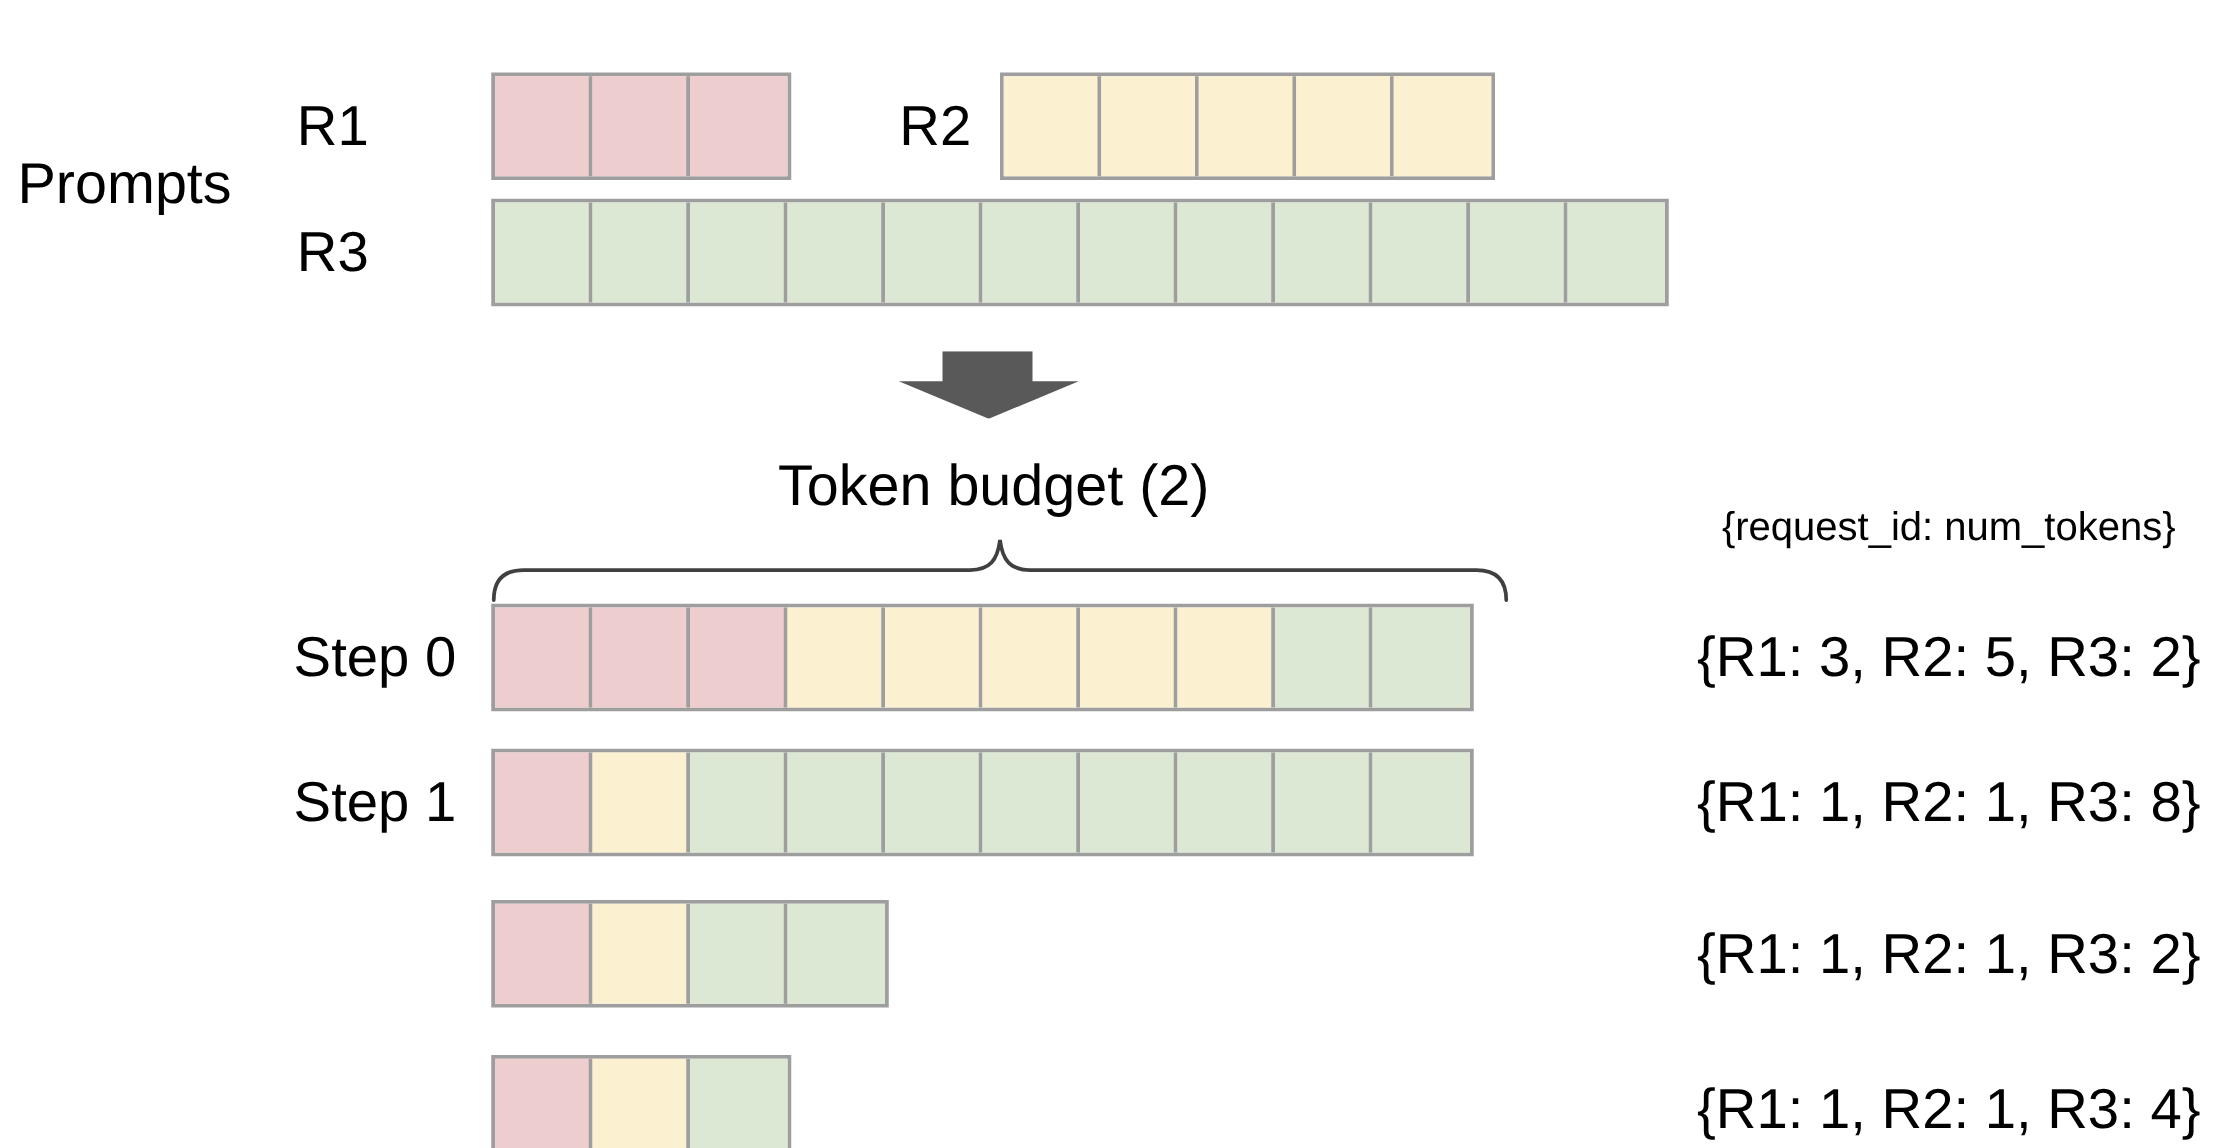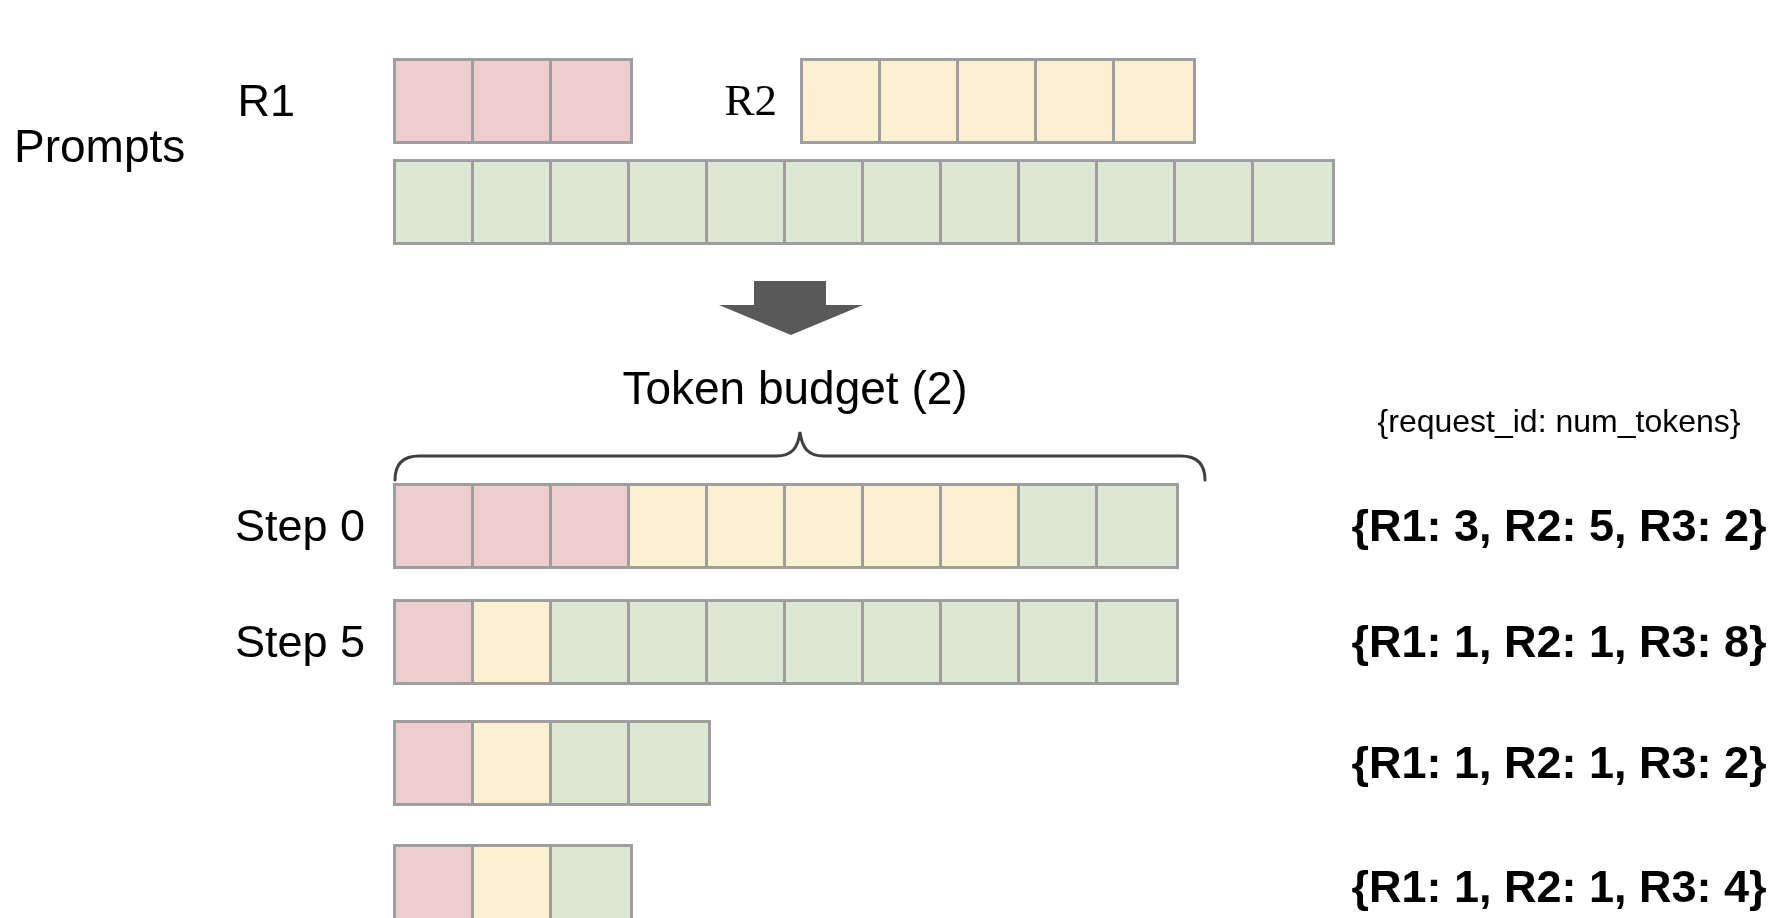--- a/index.html
+++ b/index.html
@@ -38,41 +38,41 @@
     white-space: nowrap;
   }
   .lbl.right { justify-content: flex-end; }
   .lbl.center { justify-content: center; }
   
   #row-r1 { left: 393px; top: 17px; }
   #row-r2 { left: 800px; top: 17px; }
   #row-r3 { left: 393px; top: 118px; }
   #prompts-label { left: 14px; top: 80px; height: 50px; font-size: 46px; }
   #r1-label { left: 165px; top: 17px; width: 130px; height: 86px; }
-  #r2-label { left: 647px; top: 17px; width: 130px; height: 86px; font-family: Liberation Serif, serif; }
+  #r2-label { left: 647px; top: 17px; width: 130px; height: 86px; }
   #r3-label { left: 165px; top: 118px; width: 130px; height: 86px; }
   
   #down-arrow { position: absolute; left: 719px; top: 240px; width: 144px; height: 54px; }
   
   #token-budget-label { left: 495px; top: 320px; width: 600px; height: 54px; font-size: 46px; }
   #budget-brace { position: absolute; left: 393px; top: 383px; width: 814px; height: 58px; }
   
   #step-row-0 { left: 393px; top: 442px; }
   #step-row-1 { left: 393px; top: 558px; }
   #step-row-2 { left: 393px; top: 679px; }
   #step-row-3 { left: 393px; top: 803px; }
   .step-label { width: 230px; height: 86px; left: 135px; text-align: right; }
   #step-label-0 { top: 442px; }
   #step-label-1 { top: 558px; }
   #step-label-2 { top: 679px; }
   #step-label-3 { top: 803px; }
   
   #scheduler-title { left: 1330px; top: 300px; width: 458px; height: 52px; font-size: 47px; }
   #scheduler-subtitle { left: 1330px; top: 362px; width: 458px; height: 38px; font-size: 32px; }
-  .out-line { left: 1330px; width: 458px; height: 86px; font-size: 45px; font-weight: bold; }
+  .out-line { left: 1330px; width: 458px; height: 86px; font-size: 45px; }
   #out-line-0 { top: 442px; }
   #out-line-1 { top: 558px; }
   #out-line-2 { top: 679px; }
   #out-line-3 { top: 803px; }
 </style>
 </head>
 <body>
 
 <div class="canvas">
 
@@ -87,20 +87,21 @@
 
   <div class="lbl right" id="r2-label">R2</div>
   <div class="token-row" id="row-r2">
       <div class="cell" style="background: rgb(251, 241, 209);"></div>
       <div class="cell" style="background: rgb(251, 241, 209);"></div>
       <div class="cell" style="background: rgb(251, 241, 209);"></div>
       <div class="cell" style="background: rgb(251, 241, 209);"></div>
       <div class="cell" style="background: rgb(251, 241, 209);"></div>
     </div>
 
+  <div class="lbl right" id="r3-label">R3</div>
   <div class="token-row" id="row-r3">
       <div class="cell" style="background: rgb(220, 232, 212);"></div>
       <div class="cell" style="background: rgb(220, 232, 212);"></div>
       <div class="cell" style="background: rgb(220, 232, 212);"></div>
       <div class="cell" style="background: rgb(220, 232, 212);"></div>
       <div class="cell" style="background: rgb(220, 232, 212);"></div>
       <div class="cell" style="background: rgb(220, 232, 212);"></div>
       <div class="cell" style="background: rgb(220, 232, 212);"></div>
       <div class="cell" style="background: rgb(220, 232, 212);"></div>
       <div class="cell" style="background: rgb(220, 232, 212);"></div>
@@ -125,21 +126,21 @@
       <div class="cell" style="background: rgb(237, 205, 206);"></div>
       <div class="cell" style="background: rgb(251, 241, 209);"></div>
       <div class="cell" style="background: rgb(251, 241, 209);"></div>
       <div class="cell" style="background: rgb(251, 241, 209);"></div>
       <div class="cell" style="background: rgb(251, 241, 209);"></div>
       <div class="cell" style="background: rgb(251, 241, 209);"></div>
       <div class="cell" style="background: rgb(220, 232, 212);"></div>
       <div class="cell" style="background: rgb(220, 232, 212);"></div>
     </div>
 
-  <div class="lbl right step-label" id="step-label-1">Step 5</div>
+  <div class="lbl right step-label" id="step-label-1">Step 1</div>
   <div class="token-row" id="step-row-1">
       <div class="cell" style="background: rgb(237, 205, 206);"></div>
       <div class="cell" style="background: rgb(251, 241, 209);"></div>
       <div class="cell" style="background: rgb(220, 232, 212);"></div>
       <div class="cell" style="background: rgb(220, 232, 212);"></div>
       <div class="cell" style="background: rgb(220, 232, 212);"></div>
       <div class="cell" style="background: rgb(220, 232, 212);"></div>
       <div class="cell" style="background: rgb(220, 232, 212);"></div>
       <div class="cell" style="background: rgb(220, 232, 212);"></div>
       <div class="cell" style="background: rgb(220, 232, 212);"></div>

